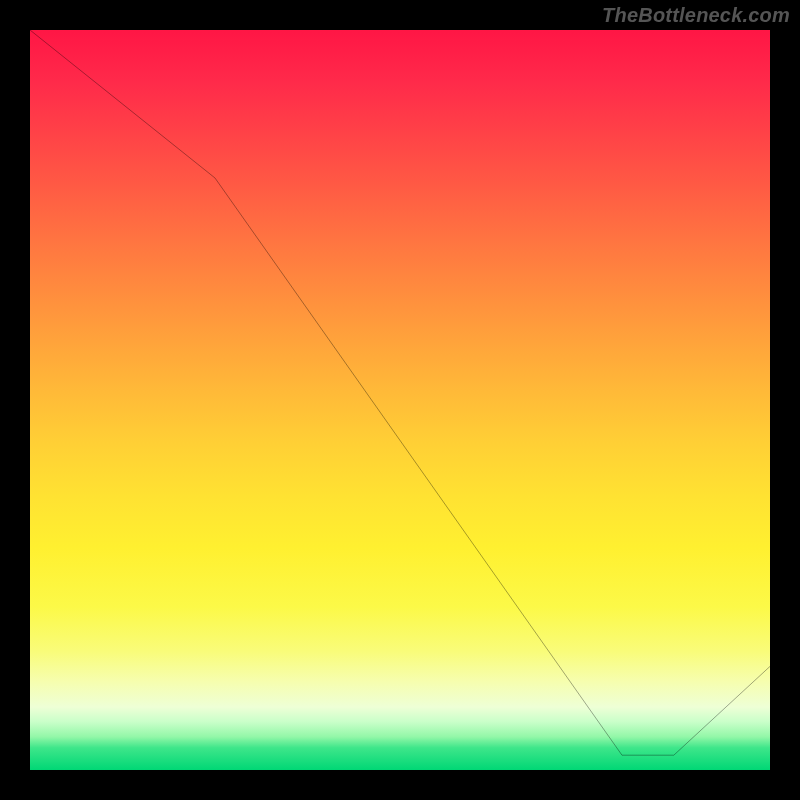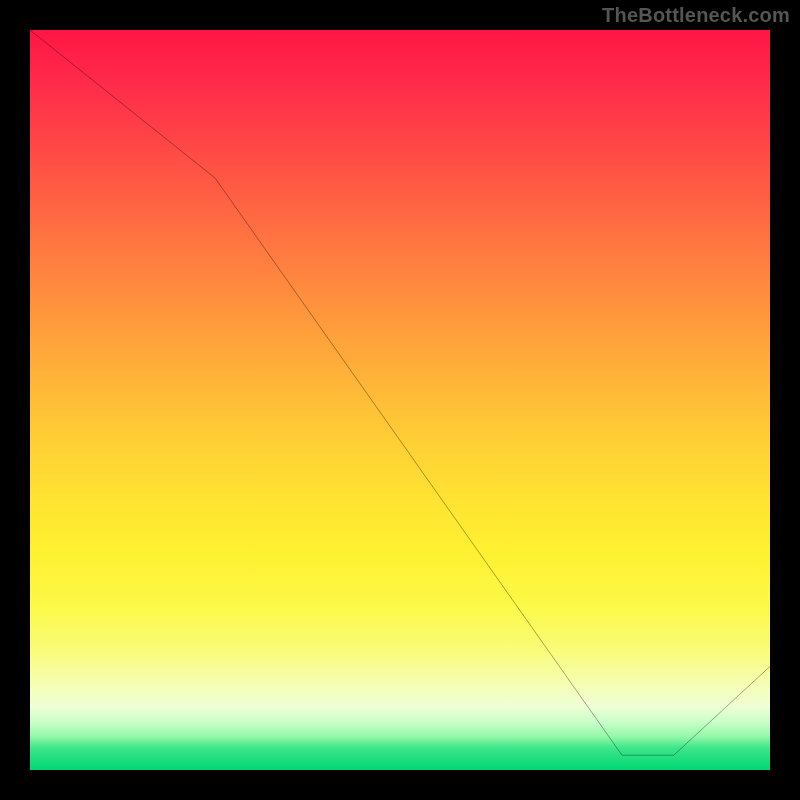--- a/index.html
+++ b/index.html
@@ -18,20 +18,21 @@
   }
   .watermark {
     position: absolute;
     top: 4px;
     right: 10px;
     color: #555;
     font-size: 20px;
     font-weight: 600;
     letter-spacing: 0.2px;
     user-select: none;
+    font-style: italic;
   }
   .plot-frame {
     position: absolute;
     left: 28px;
     top: 28px;
     width: 744px;   
     height: 744px;  
     background: linear-gradient(
       to bottom,
       #ff1645 0%,

